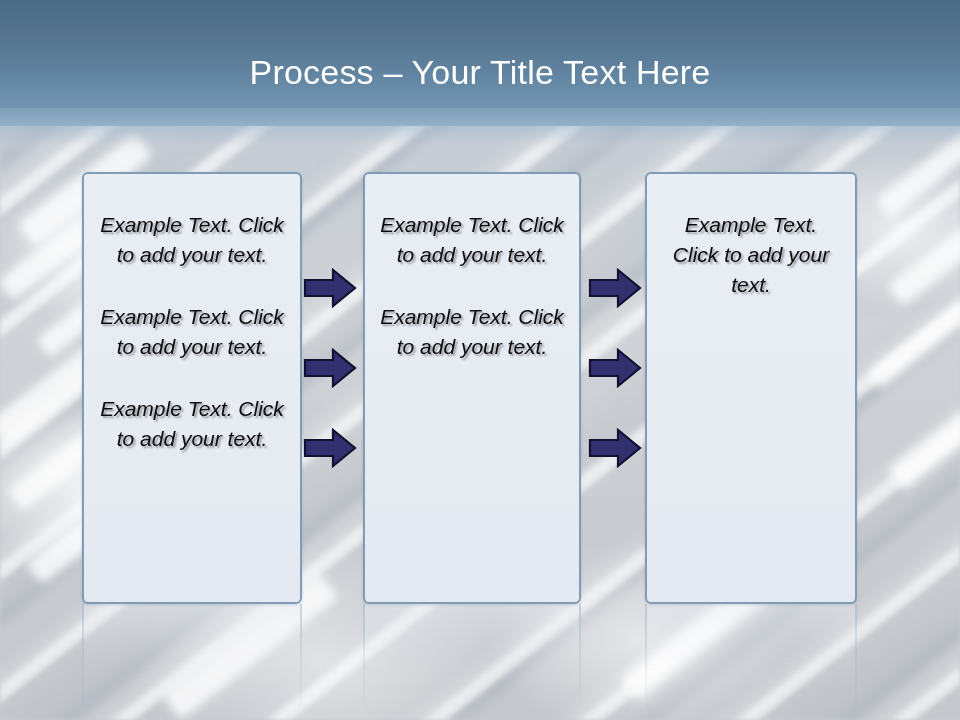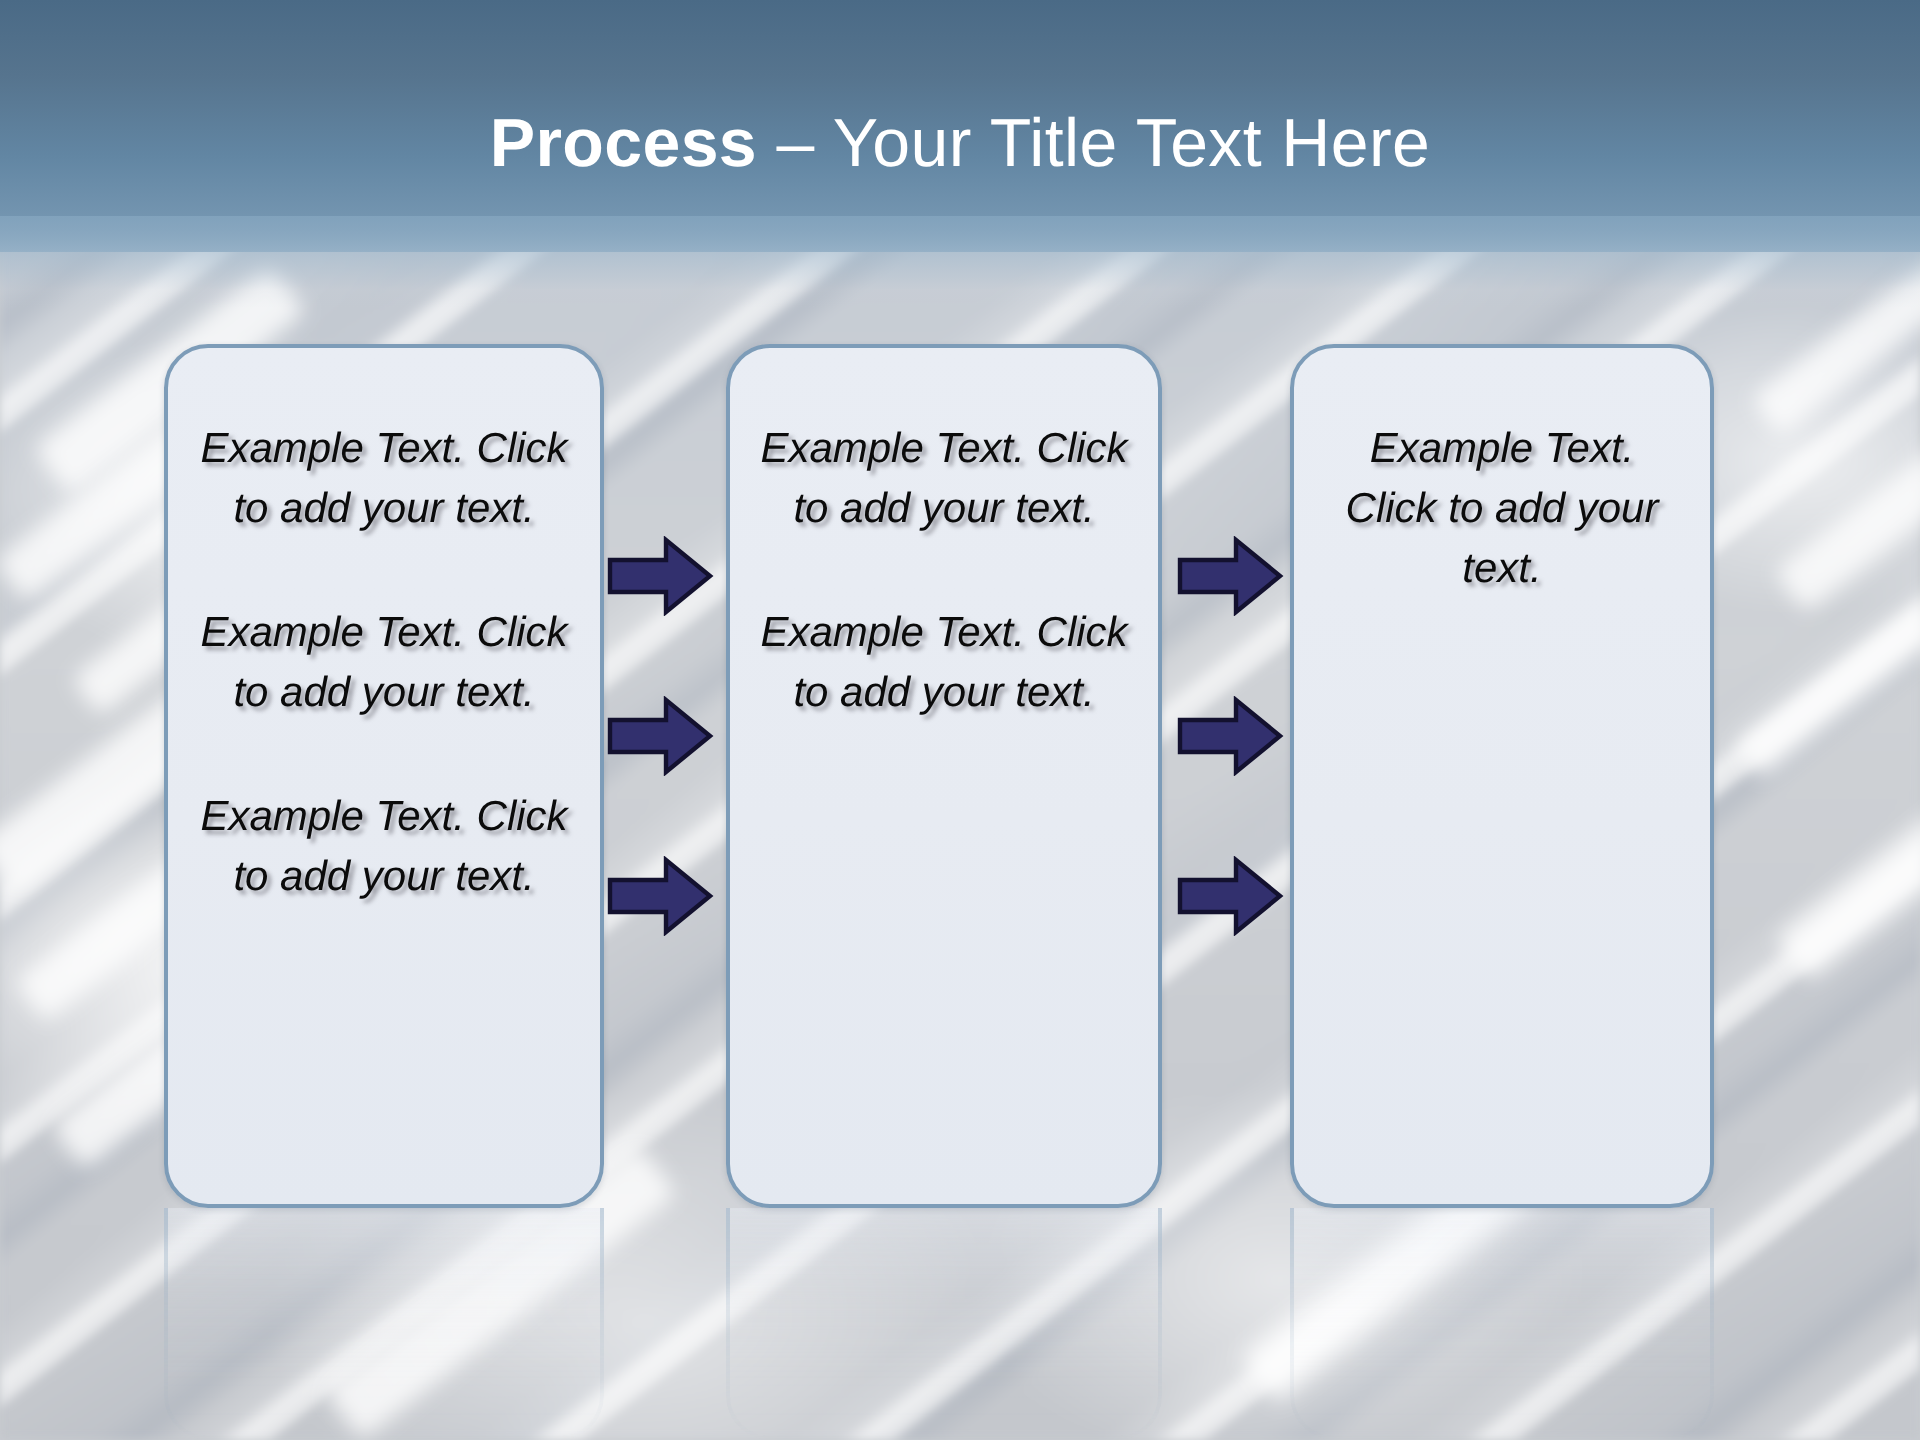--- a/index.html
+++ b/index.html
@@ -100,30 +100,30 @@
     left: 0;
     top: 52px;
     width: 960px;
     text-align: center;
     color: #ffffff;
     font-size: 34px;
     line-height: 40px;
     letter-spacing: 0.2px;
     white-space: nowrap;
   }
-  .slide-title .t-bold { font-weight: bold; }
+  .slide-title .t-bold { font-weight: normal; }
   .slide-title .t-light { font-weight: normal; }
 
   
   .pbox {
     position: absolute;
     box-sizing: border-box;
     background: linear-gradient(to bottom, #e9edf4 0%, #e7ebf2 55%, #e4e9f1 100%);
     border: 2px solid #7d9cb8;
-    border-radius: 22px;
+    border-radius: 6px;
     box-shadow: 0 1px 3px rgba(60,80,100,0.18);
   }
   .pbox-inner {
     position: absolute;
     left: 0; right: 0;
     top: 36px;
     text-align: center;
   }
   .ptext {
     font-style: italic;

